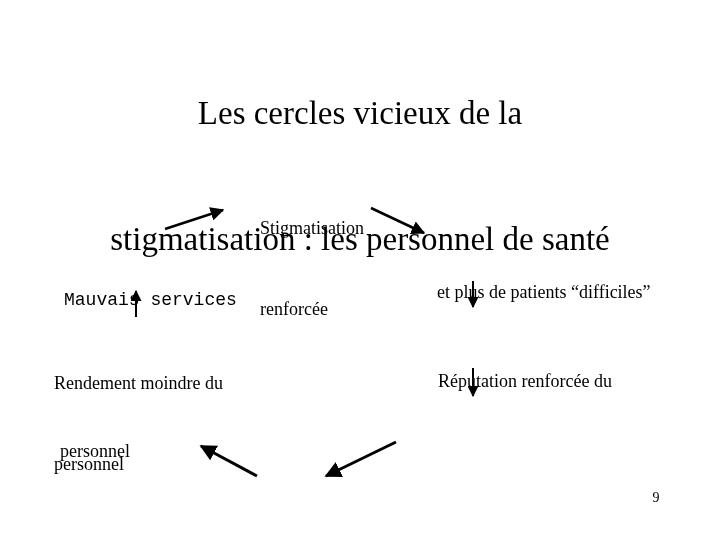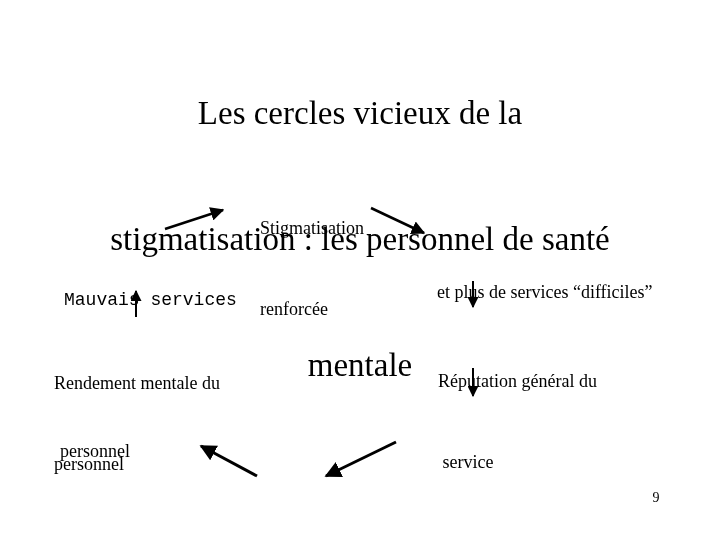--- a/index.html
+++ b/index.html
@@ -35,21 +35,20 @@
   }
 </style>
 </head>
 <body>
 
 <div class="slide">
 
   <div class="title">
     <div>Les cercles vicieux de la</div>
     <div>stigmatisation : les personnel de santé</div>
-    <div>mentale</div>
   </div>
 
   <svg class="arrows" width="720" height="540" viewBox="0 0 720 540" aria-hidden="true">
     <defs>
       <marker id="ah" viewBox="0 0 10 10" refX="9" refY="5" markerWidth="5.5" markerHeight="5.5" orient="auto">
         <path d="M0,0 L10,5 L0,10 z" fill="#000"></path>
       </marker>
     </defs>
     <line x1="165" y1="229" x2="223" y2="210" stroke="#000" stroke-width="2.5" marker-end="url(#ah)"></line>
     <line x1="371" y1="208" x2="424" y2="233" stroke="#000" stroke-width="2.5" marker-end="url(#ah)"></line>
@@ -59,40 +58,39 @@
     <line x1="396" y1="442" x2="326" y2="476" stroke="#000" stroke-width="3" marker-end="url(#ah)"></line>
     <line x1="257" y1="476" x2="201" y2="446" stroke="#000" stroke-width="3" marker-end="url(#ah)"></line>
   </svg>
 
   <div class="node" style="left:260px; top:161px;">
     <div>Stigmatisation</div>
     <div>renforcée</div>
   </div>
 
   <div class="node" style="left:437px; top:225px;">
-    <div>et plus de services “difficiles”</div>
+    <div>et plus de patients “difficiles”</div>
   </div>
 
   <div class="node" style="left:438px; top:314px;">
-    <div>Réputation général du</div>
-    <div> service</div>
+    <div>Réputation renforcée du</div>
   </div>
 
 
   <div class="node centered" style="left:246px; top:480px; width:140px;">
     <div>Détérioration du</div>
     
   </div>
 
   <div class="node" style="left:60px; top:384px;">
     <div>personnel</div>
   </div>
 
   <div class="node" style="left:54px; top:316px;">
-    <div>Rendement mentale du</div>
+    <div>Rendement moindre du</div>
     <div>personnel</div>
   </div>
 
   <div class="node" style="left:64px; top:233px;font-family:Liberation Mono, monospace;">
     <div>Mauvais services</div>
   </div>
 
   <div class="page-number">9</div>
 
 </div>

